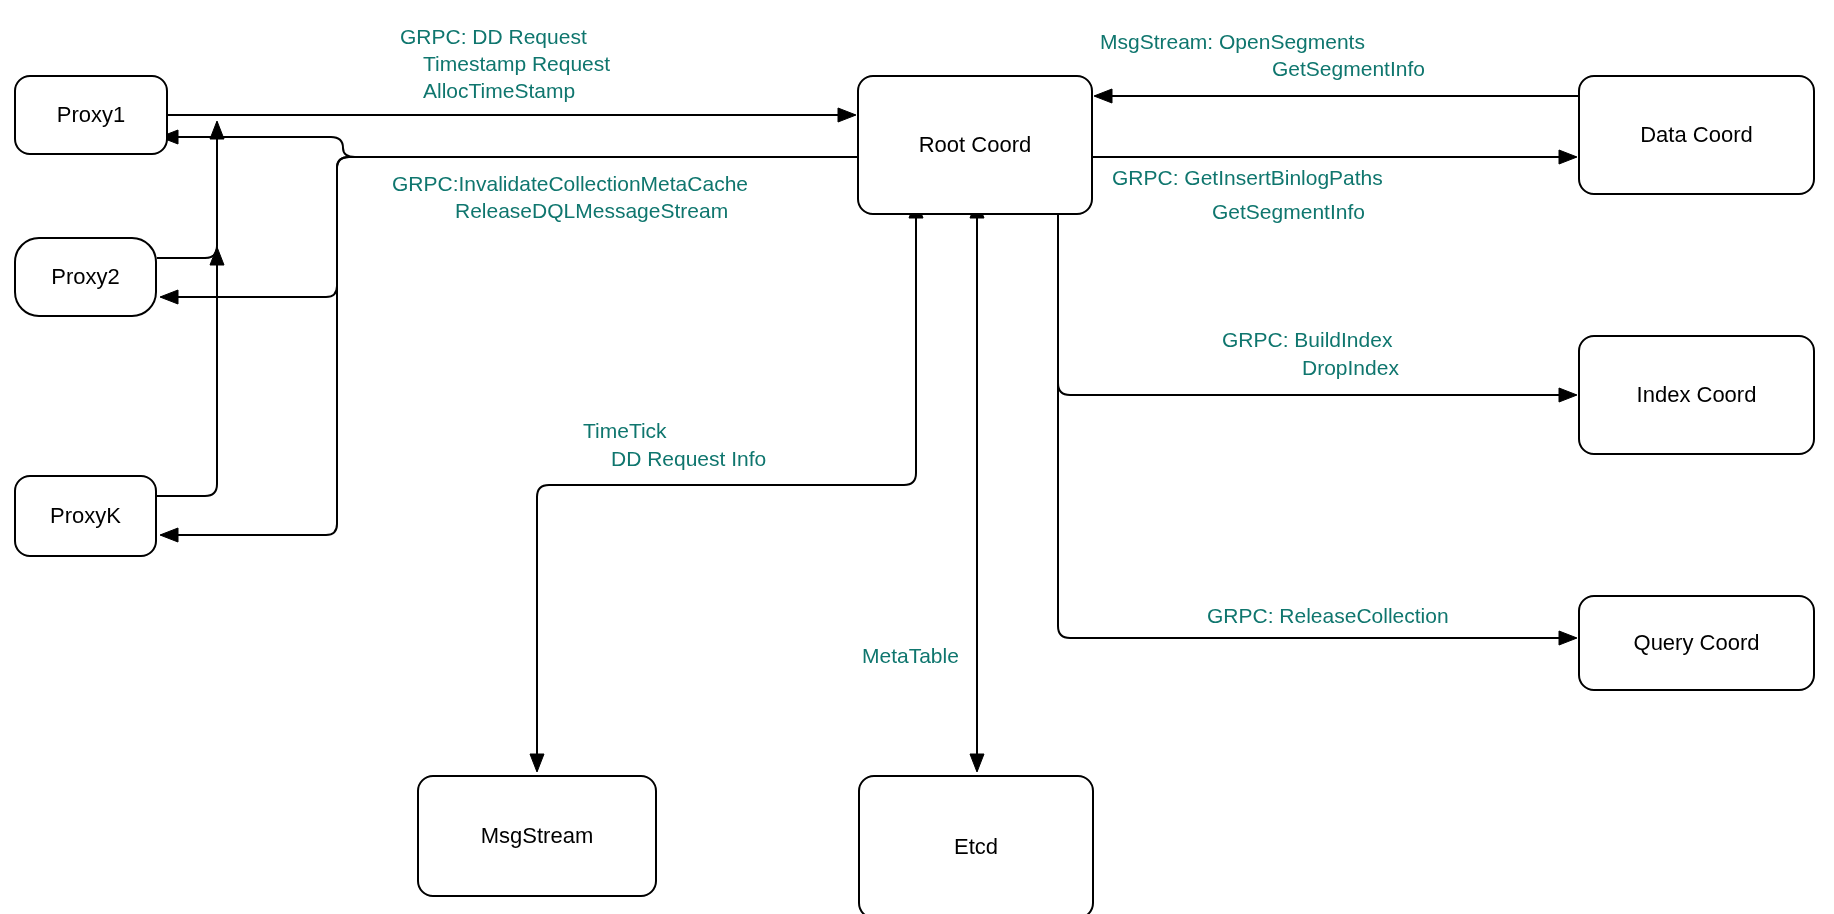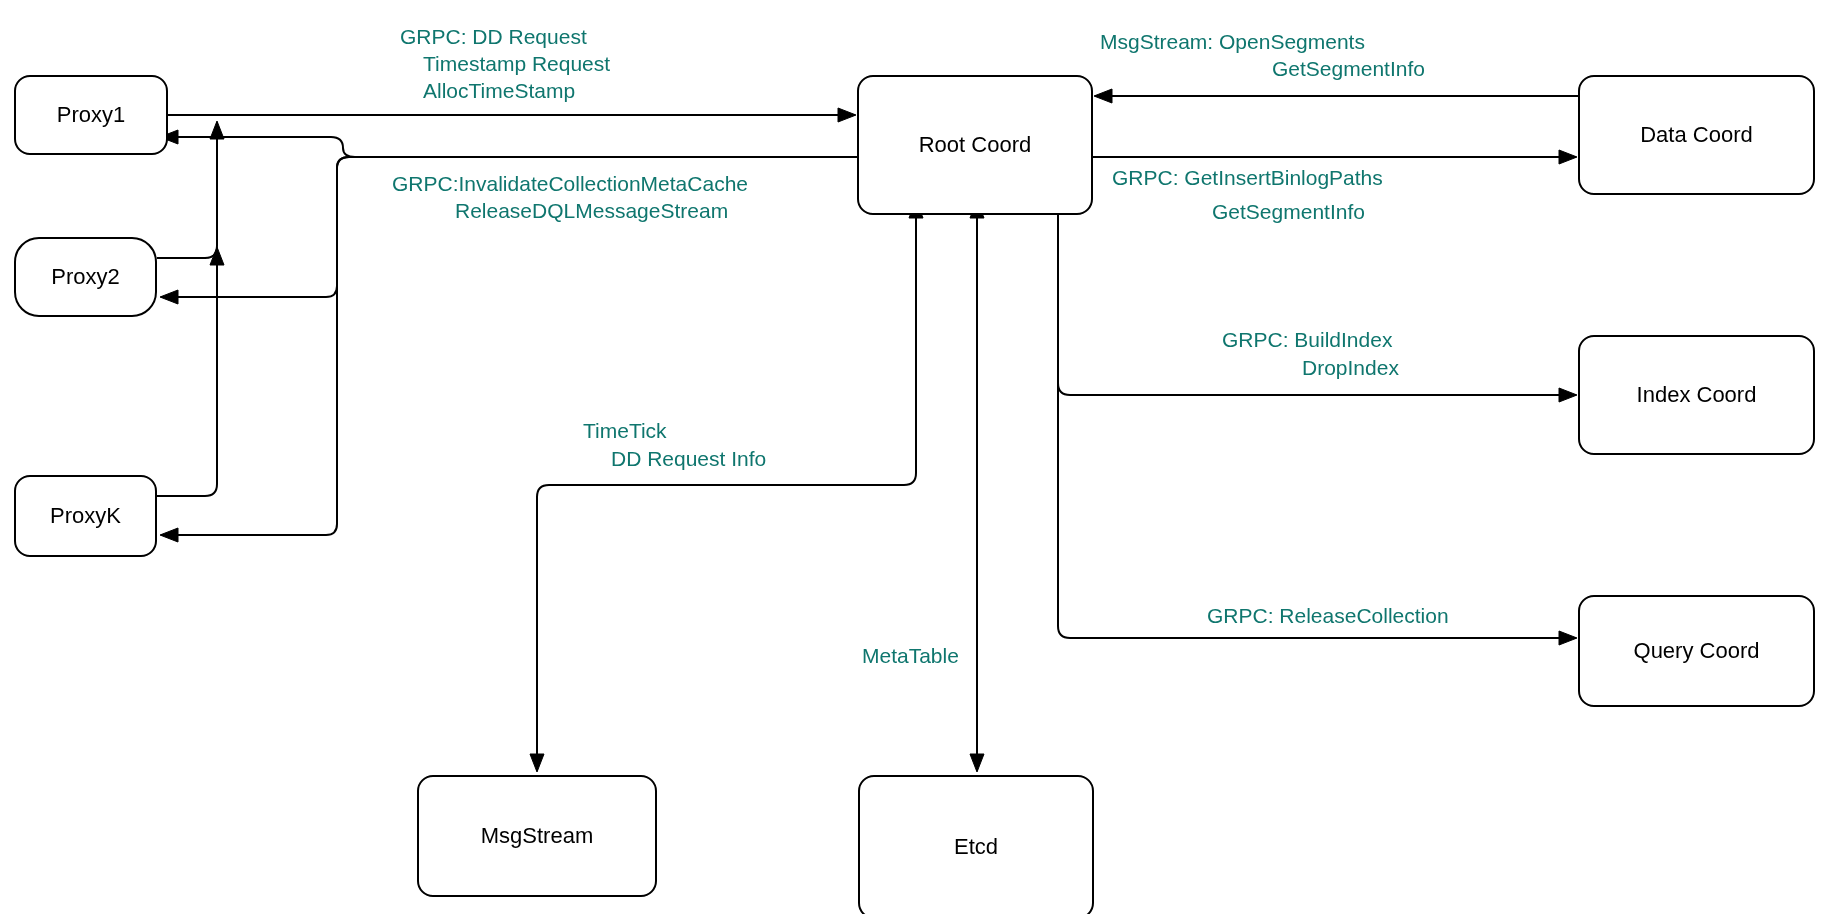--- a/index.html
+++ b/index.html
@@ -90,21 +90,21 @@
   </div>
   <div class="node" style="left:857px; top:75px; width:236px; height:140px;">
     <span>Root Coord</span>
   </div>
   <div class="node" style="left:1578px; top:75px; width:237px; height:120px;">
     <span>Data Coord</span>
   </div>
   <div class="node" style="left:1578px; top:335px; width:237px; height:120px;">
     <span>Index Coord</span>
   </div>
-  <div class="node" style="left:1578px; top:595px; width:237px; height:112px;">
+  <div class="node" style="left:1578px; top:595px; width:237px; height:96px;">
     <span>Query Coord</span>
   </div>
   <div class="node" style="left:417px; top:775px; width:240px; height:122px;">
     <span>MsgStream</span>
   </div>
   <div class="node" style="left:858px; top:775px; width:236px; height:144px;">
     <span>Etcd</span>
   </div>
 
   <div class="elabel" style="left:400px; top:25px;">GRPC: DD Request</div>

